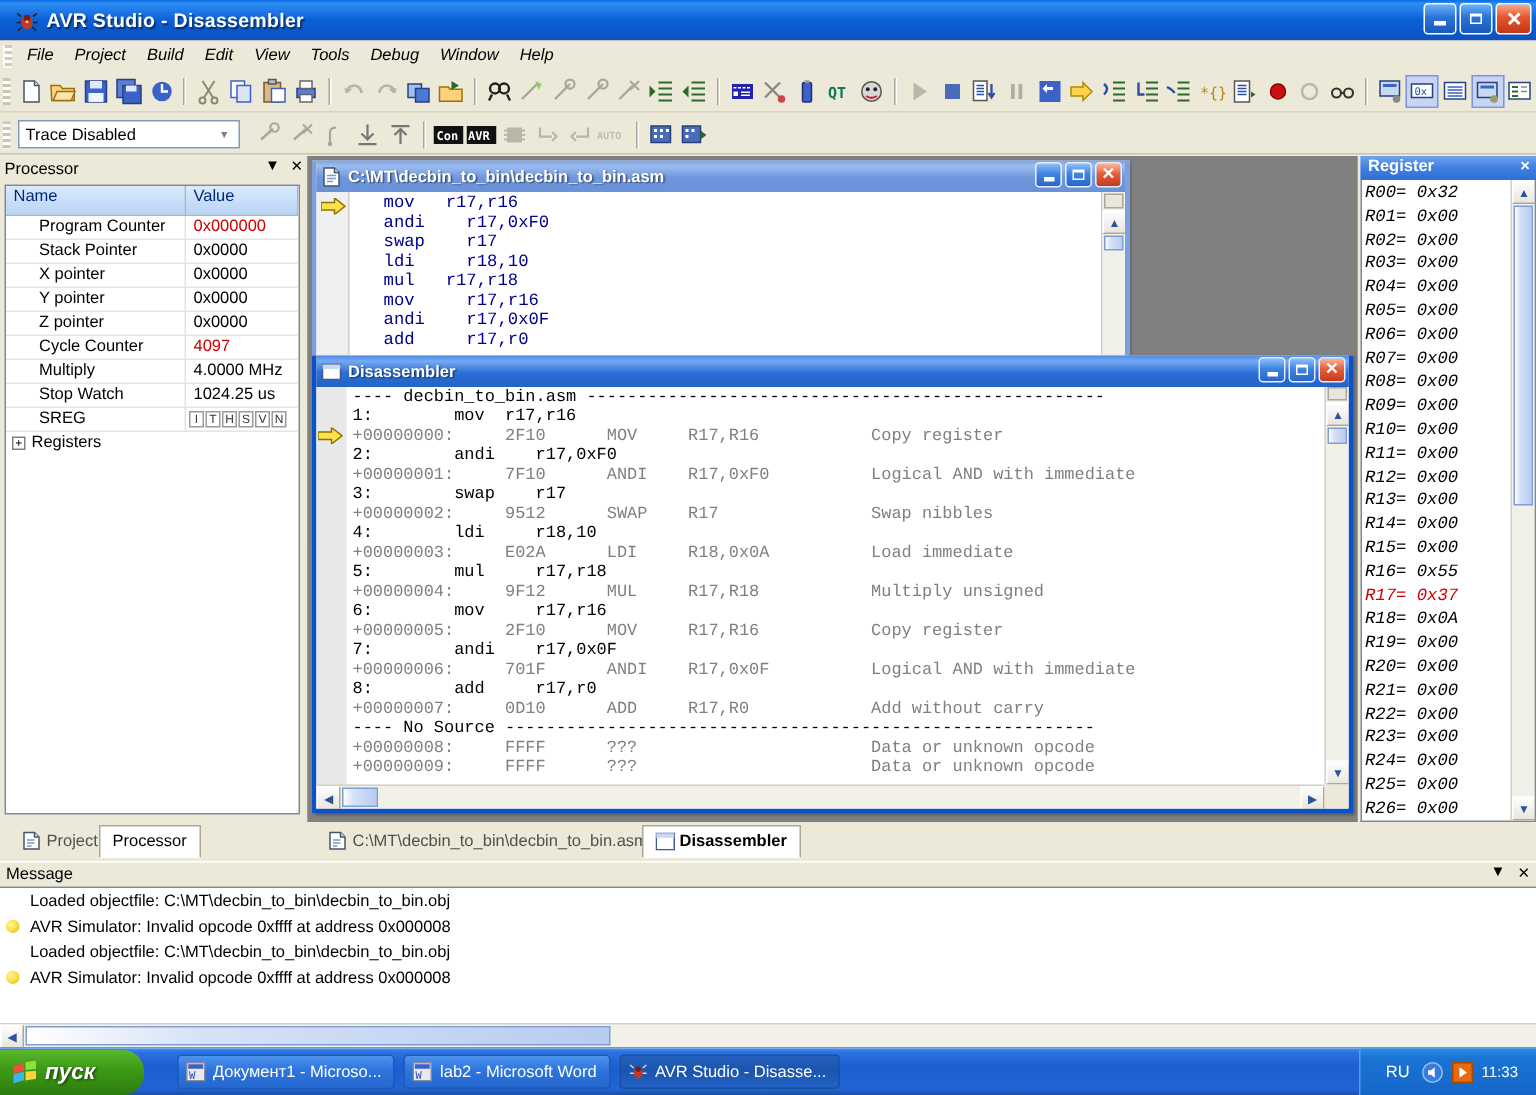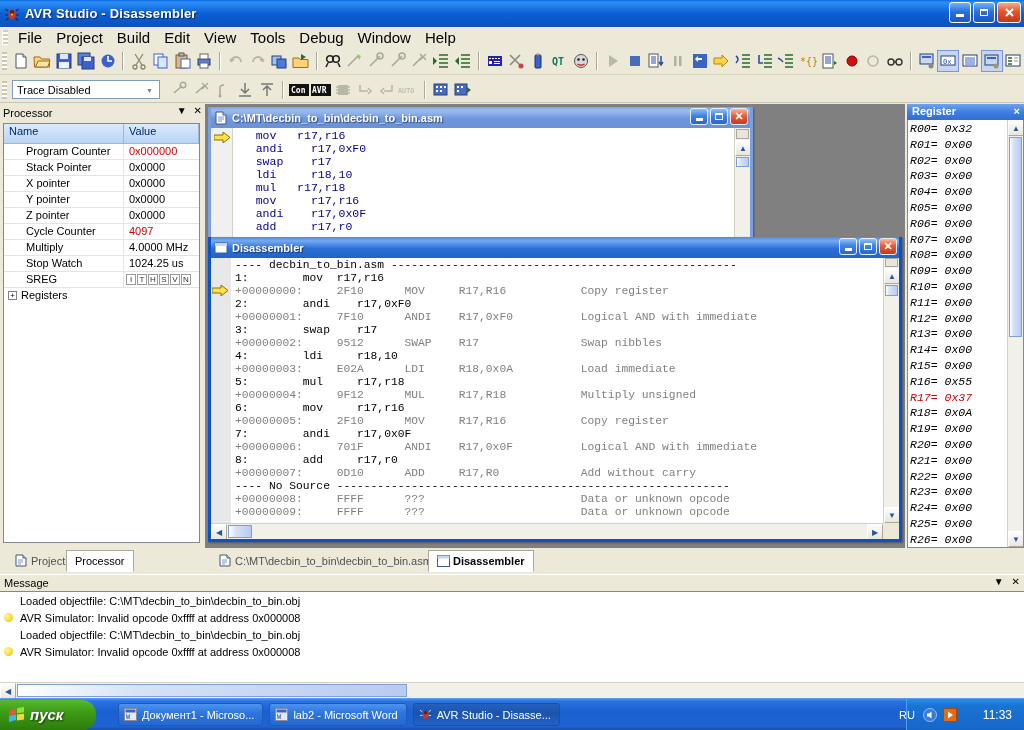--- a/index.html
+++ b/index.html
@@ -14,21 +14,21 @@
   .app {
     position: absolute; left: 0; top: 0; width: 1024px; height: 730px;
     background: #ece9d8;
     overflow: hidden;
   }
 
   
   .titlebar {
     position: absolute; left:0; top:0; width:1024px; height:27px;
     background: linear-gradient(180deg,#0a6ae1 0%,#2e8ef5 8%,#0b5fd6 50%,#0a54c4 90%,#1b4fa8 100%);
-    display: flex; align-items: center;
+    display: flex; align-items: center; padding-left: 6px;
   }
   .titlebar .tb-icon {
     width: 16px; height: 16px; margin-left: 4px; margin-right: 5px;
     position: relative;
   }
   .title-text {
     color: #fff; font-weight: bold; font-size: 13px;
     text-shadow: 1px 1px 1px rgba(0,0,0,.55);
     letter-spacing: .2px;
   }
@@ -48,21 +48,21 @@
 
   
   .menubar {
     position:absolute; left:0; top:27px; width:1024px; height:21px;
     background:#ece9d8; display:flex; align-items:center;
     border-bottom: 1px solid #ece9d8;
   }
   .grip { width:6px; height:15px; margin:0 3px 0 2px;
     background: repeating-linear-gradient(180deg,#d0ccb8 0 2px,#fff 2px 4px);
     border-left:1px solid #fff;}
-  .menuitem { padding: 3px 7px; color:#000; font-size:15px; }
+  .menuitem { padding: 3px 7px; color:#000; font-size:11px;font-style:italic; }
 
   
   .toolbar {
     position:absolute; left:0; width:1024px; height:27px;
     background:#ece9d8; display:flex; align-items:center;
     border-bottom:1px solid #d9d4bd;
   }
   .toolbar.row1 { top:48px; }
   .toolbar.row2 { top:77px; height:26px; border-bottom:1px solid #c8c4ae; }
   .tbsep { width:1px; height:18px; margin:0 4px;
@@ -328,21 +328,21 @@
   .tbtask .ticon { width:13px;height:13px;margin-right:5px;flex:0 0 auto; }
   .tray {
     position:absolute; right:0; top:0; height:32px; width:118px;
     background: linear-gradient(180deg,#2a8fe6 0%,#1a74d4 20%,#1565c8 100%);
     border-left:1px solid #4ea0f0;
     display:flex; align-items:center; justify-content:flex-end;
     padding-right:12px; gap:6px; color:#fff; font-size:11px;
   }
   .tray .lang { font-size:11px; color:#fff; margin-right:2px; }
   .tray .tricon { width:14px;height:14px;border-radius:50%; }
-  .clock { font-size:12px; color:#fff;margin-left:20px; }
+  .clock { font-size:10px; color:#fff; }
 </style>
 </head>
 <body>
 
 <div class="app">
 
   <div class="titlebar">
     <div class="tb-icon">
       <svg width="16" height="16" viewBox="0 0 16 16">
         <ellipse cx="8" cy="9" rx="3.6" ry="4.4" fill="#c0392b"></ellipse>

